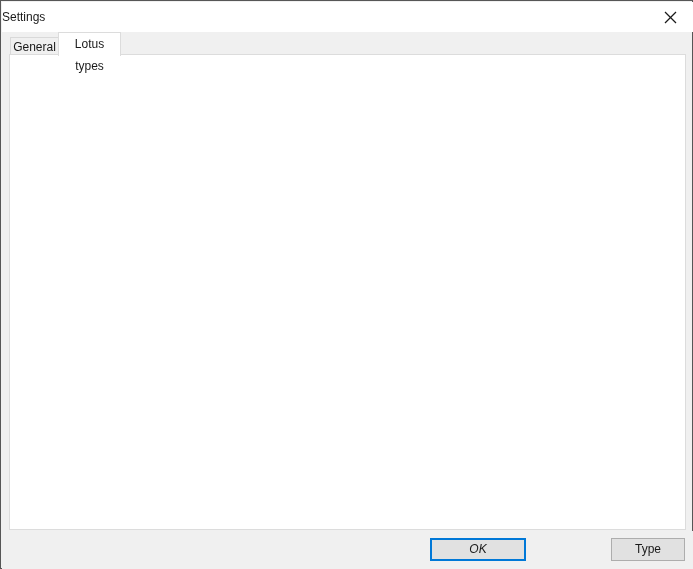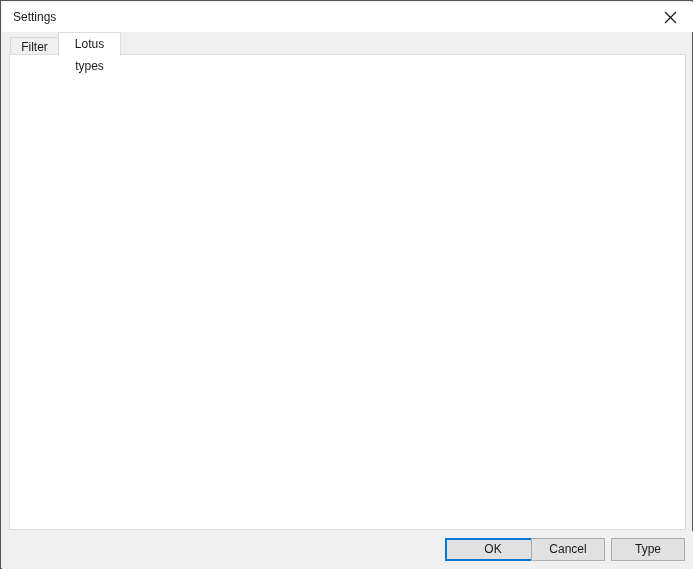--- a/index.html
+++ b/index.html
@@ -1,20 +1,20 @@
 <!DOCTYPE html>
 <html><head>
 <meta charset="utf-8">
 <style>
   html,body{margin:0;padding:0;width:693px;height:569px;overflow:hidden;
     font-family:"Liberation Sans",sans-serif;font-size:12px;color:#1a1a1a;}
   .window{position:absolute;left:0;top:0;width:693px;height:569px;background:#f0f0f0;
     border:1px solid #565656;box-sizing:border-box;}
   .titlebar{position:absolute;left:1px;top:1px;width:691px;height:30px;background:#fff;}
-  .title{position:absolute;left:11px;top:0;line-height:30px;}
+  .title{position:absolute;left:0;top:0;line-height:30px;}
   .close-btn{position:absolute;right:6px;top:0;width:34px;height:30px;display:flex;
     align-items:center;justify-content:center;cursor:pointer;}
   
   .tab{position:absolute;box-sizing:border-box;text-align:center;}
   .tab-general{left:9px;top:36px;width:49px;height:19px;background:#f0f0f0;
     border:1px solid #d9d9d9;border-bottom:none;line-height:18px;z-index:1;}
   .tab-filetypes{left:57px;top:31px;width:63px;height:24px;background:#fff;
     border:1px solid #dcdcdc;border-bottom:none;line-height:22px;z-index:3;}
   .page{position:absolute;left:8px;top:53px;width:677px;height:476px;background:#fff;
     border:1px solid #dcdcdc;box-sizing:border-box;z-index:2;}
@@ -76,40 +76,40 @@
     box-sizing:border-box;color:#9c9c9c;text-align:center;line-height:21px;}
   .b-markall{left:111px;width:87px;}
   .b-select{left:208px;width:85px;}
   .b-unselect{left:302px;width:87px;}
   .b-load{left:476px;width:87px;}
   .b-save{left:569px;width:87px;}
   
   .footer{position:absolute;left:1px;top:530px;width:691px;height:38px;background:#f0f0f0;}
   .fbtn{position:absolute;top:7px;height:23px;background:#e1e1e1;border:1px solid #adadad;
     box-sizing:border-box;text-align:center;line-height:21px;cursor:pointer;}
-  .b-ok{left:443px;width:96px;border:2px solid #0078d7;line-height:19px;}
+  .b-ok{left:428px;width:96px;border:2px solid #0078d7;line-height:19px;font-style:italic;}
   .b-cancel{left:529px;width:74px;}
   .b-help{left:609px;width:74px;}
 </style>
 </head>
 <body>
 
 <div class="window">
 
   <div class="titlebar">
     <span class="title">Settings</span>
     <span class="close-btn">
       <svg width="13" height="13" viewBox="0 0 13 13">
         <line x1="1" y1="1" x2="12" y2="12" stroke="#1a1a1a" stroke-width="1.2"></line>
         <line x1="12" y1="1" x2="1" y2="12" stroke="#1a1a1a" stroke-width="1.2"></line>
       </svg>
     </span>
   </div>
 
-  <div class="tab tab-general">Filter</div>
+  <div class="tab tab-general">General</div>
   <div class="tab tab-filetypes">Lotus types</div>
 
   <div class="page"></div>
 
   <svg class="pages-icon" width="70" height="70" viewBox="0 0 70 70">
     <g fill="#fff" stroke="#2f86c8" stroke-width="2" stroke-linejoin="round">
       <g transform="translate(28,0)">
         <path d="M7 3 H22 L33 14 V36 Q33 41 28 41 H7 Q2 41 2 36 V8 Q2 3 7 3 Z"></path>
         <path d="M22 3 V10 Q22 14 26 14 H33" fill="none"></path>
       </g>
@@ -336,17 +336,16 @@
   <span class="status">339 of 339 file types selected (339 displayed)</span>
 
   <div class="abtn b-markall">Mark all</div>
   <div class="abtn b-select">Select</div>
   <div class="abtn b-unselect">Unselect</div>
   <div class="abtn b-load">Load...</div>
   <div class="abtn b-save">Save...</div>
 
   <div class="footer">
     <div class="fbtn b-ok">OK</div>
-    <div class="fbtn b-cancel">Cancel</div>
     <div class="fbtn b-help">Type</div>
   </div>
 
 </div>
 
 </body></html>

